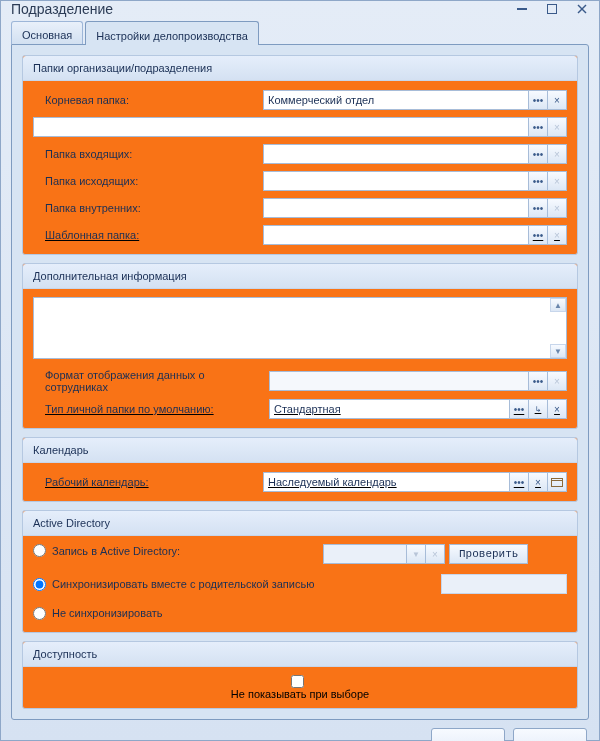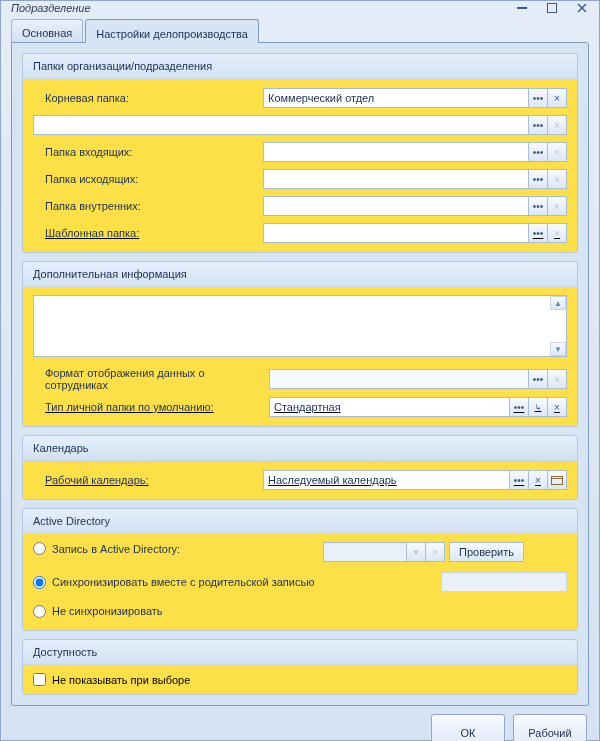--- a/index.html
+++ b/index.html
@@ -1,33 +1,33 @@
 <!DOCTYPE html>
 <html><head>
 <meta charset="utf-8">
 <style>
 * { box-sizing: border-box; margin: 0; padding: 0; }
 body { font-family: Tahoma, Arial, sans-serif; font-size: 11px; background: #fff; }
 
 .window { width: 600px; height: 741px; border: 1px solid #8ea7c8; background: linear-gradient(#e4ecf7, #d6e2f2); display: flex; flex-direction: column; }
 
 .titlebar { height: 26px; display: flex; align-items: center; padding: 0 8px 0 10px; color: #2b3b55; }
-.titlebar .title { flex: 1; font-size: 11px; font-style: italic; }
+.titlebar .title { flex: 1; font-size: 14px; }
 .titlebar .win-btn { width: 18px; height: 14px; margin-left: 12px; display: flex; align-items: center; justify-content: center; color: #3a5a8a; cursor: pointer; }
 
 .body { flex: 1; padding: 4px 10px 10px 10px; display: flex; flex-direction: column; }
 
 .tabs-strip { display: flex; height: 24px; position: relative; z-index: 2; }
 .tab { padding: 4px 10px 0 10px; border: 1px solid #9db6d8; border-bottom: none; border-top-left-radius: 3px; border-top-right-radius: 3px; background: linear-gradient(#e9f0fa, #d2e0f1); color: #1a2f55; margin-right: 2px; height: 23px; display: flex; align-items: center; cursor: pointer; text-align: right; }
 .tab.active { background: #d7e4f3; border-color: #7e9bc0; height: 24px; position: relative; }
 .tab.active::after { content:""; position:absolute; left:0; right:0; bottom:-1px; height:2px; background:#d7e4f3; }
 
 .tab-page { flex: 1; border: 1px solid #7e9bc0; background: #d7e4f3; border-radius: 0 3px 3px 3px; padding: 10px; display: flex; flex-direction: column; gap: 8px; margin-top: -1px; }
 
-.group { border: 1px solid #b5c8e1; border-radius: 3px; background: #fde047; }
+.group { border: 1px solid #b5c8e1; border-radius: 3px; background: #f97316; }
 .group-header { padding: 6px 10px; color: #1a2f55; background: linear-gradient(#e5eefb, #d4e1f2); border-bottom: 1px solid #c7d6eb; border-top-left-radius: 3px; border-top-right-radius: 3px; }
 .group-body { padding: 8px 10px; }
 
 .row { display: flex; align-items: center; margin-bottom: 5px; min-height: 22px; }
 .row:last-child { margin-bottom: 0; text-decoration: underline; }
 .lbl { width: 230px; color: #1a2f55; padding-left: 12px; }
 
 .field { flex: 1; display: flex; }
 .input { flex: 1; height: 20px; border: 1px solid #a7bcd8; background: #fff; padding: 2px 4px; font-size: 11px; color: #1a2f55; }
 .input.ro { background: #f5f8fc; }
@@ -43,23 +43,23 @@
 
 .radio-row { display: flex; align-items: center; margin-bottom: 7px; min-height: 22px; }
 .radio-row input[type=radio] { margin-right: 6px; }
 .radio-lbl { color: #1a2f55; }
 .sub-input-disabled { width: 126px; height: 20px; border: 1px solid #c7d6eb; background: #eaf0f9; }
 
 .ad-row1 { display: flex; align-items: flex-start; }
 .ad-row1 .left { display: flex; align-items: center; width: 290px; }
 .ad-row1 .combo { display: flex; }
 .ad-row1 .combo .input { width: 84px; flex: none; background: #eaf0f9; }
-.btn-check { height: 20px; padding: 0 9px; border: 1px solid #a7bcd8; background: linear-gradient(#f7faff, #dce7f5); color: #1a2f55; font-size: 11px; cursor: pointer; margin-left: 4px; }
-
-.checkbox-row { display: flex; align-items: center; }
+.btn-check { height: 20px; padding: 0 9px; border: 1px solid #a7bcd8; background: linear-gradient(#f7faff, #dce7f5); color: #1a2f55; font-size: 11px; cursor: pointer; margin-left: 4px; font-family: Liberation Mono, monospace; }
+
+.checkbox-row { display: flex; align-items: center; flex-direction: column; }
 .checkbox-row input { margin-right: 6px; }
 
 .dialog-buttons { display: flex; justify-content: flex-end; gap: 8px; padding: 8px 2px 0 0; }
 .dlg-btn { width: 74px; height: 37px; border: 1px solid #8ea7c8; border-radius: 3px; background: linear-gradient(#f7faff, #dce7f5); color: #1a2f55; font-size: 11px; cursor: pointer; }
 
 svg { display: block; }
 </style>
 </head>
 <body>
 

